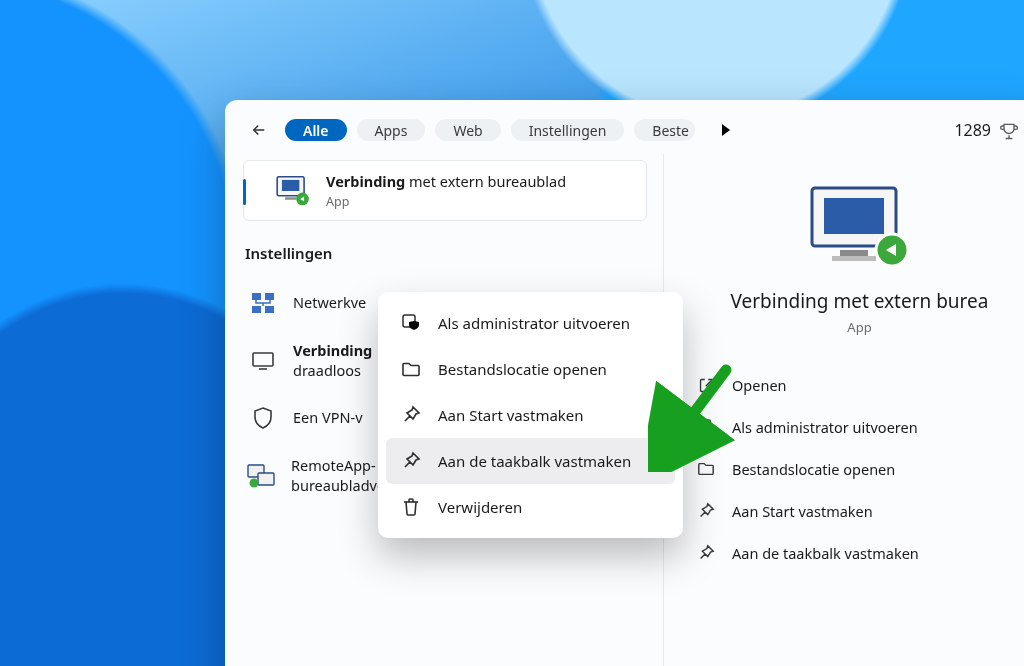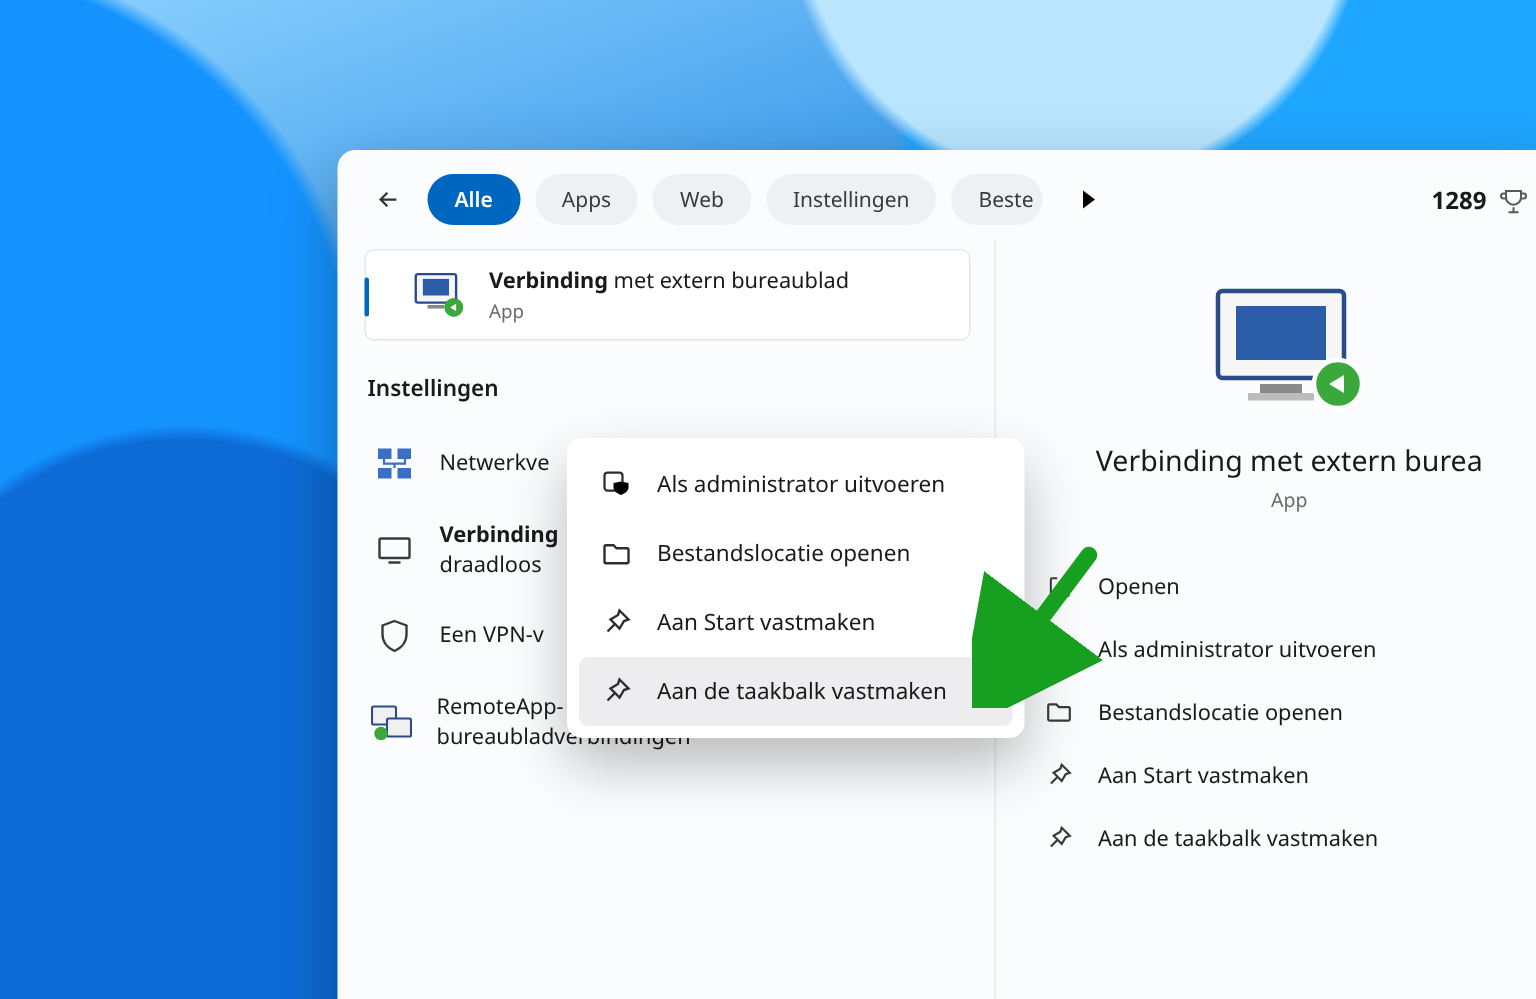--- a/index.html
+++ b/index.html
@@ -13,25 +13,25 @@
     radial-gradient(circle at -5% 40%, #1493ff 0 25%, transparent 26%),
     linear-gradient(160deg,#8dd2ff 0%,#2b8fe6 40%,#0e5fb7 100%);}
 
   
   .panel{position:absolute;left:225px;top:100px;width:820px;height:600px;background:#fbfcfe;border-radius:12px;box-shadow:0 18px 46px rgba(0,0,0,.28);overflow:hidden}
 
   
   .panel-header{display:flex;align-items:center;gap:12px;padding:16px 20px 10px 20px}
   .back{width:28px;height:28px;display:flex;align-items:center;justify-content:center;color:#323232}
   .pills{display:flex;gap:10px;flex:0 0 auto}
-  .pill{height:34px;padding:0 18px;border-radius:17px;background:#eef1f4;color:#3a3a3a;display:flex;align-items:center;font-size:14px}
+  .pill{height:22px;padding:0 18px;border-radius:17px;background:#eef1f4;color:#3a3a3a;display:flex;align-items:center;font-size:14px}
   .pill.active{background:#0067c0;color:#fff;font-weight:600}
   .pill.cut{padding-right:6px}
   .more-arrow{width:26px;height:26px;margin-left:6px;display:flex;align-items:center;justify-content:center;color:#000}
-  .points{margin-left:auto;display:flex;align-items:center;gap:8px;font-weight:700;font-size:16px;padding-right:6px}
+  .points{margin-left:auto;display:flex;align-items:center;gap:8px;font-weight:400;font-size:16px;padding-right:6px}
   .points svg{margin-top:2px}
 
   .panel-body{display:flex;height:calc(100% - 62px)}
 
   
   .left{flex:0 0 438px;padding:6px 16px 0 18px;position:relative}
   .section-head{font-weight:600;font-size:15px;margin:10px 2px 14px}
   .result-card{border:1px solid #e4e7ec;border-radius:6px;padding:10px 30px;display:flex;gap:14px;align-items:center;background:#fff}
   .result-card .accent{position:absolute;left:18px;width:3px;height:26px;background:#0067c0;border-radius:2px;margin-top:2px}
   .rc-icon{width:38px;height:32px;display:flex;align-items:center;justify-content:center}
@@ -262,20 +262,30 @@
     <span>Aan Start vastmaken</span>
   </div>
   <div class="mi hl">
     <span class="ic">
         <svg width="20" height="20" viewBox="0 0 20 20" fill="none" stroke="currentColor" stroke-width="1.6">
           <path d="M12 2l6 6-3 1-3 5-3-3-5 5 5-5-3-3 5-3 1-3z"></path>
         </svg>
       </span>
     <span>Aan de taakbalk vastmaken</span>
   </div>
+  <div class="mi">
+    <span class="ic">
+        <svg width="18" height="20" viewBox="0 0 18 20" fill="none" stroke="currentColor" stroke-width="1.6">
+          <path d="M2 5h14"></path>
+          <path d="M7 5V3a1 1 0 011-1h2a1 1 0 011 1v2"></path>
+          <path d="M4 5l1 12a1 1 0 001 1h6a1 1 0 001-1l1-12"></path>
+        </svg>
+      </span>
+    <span>Verwijderen</span>
+  </div>
 </div>
 
 <svg class="arrow" width="90" height="110" viewBox="0 0 90 110">
   <defs>
       <marker id="ah" viewBox="0 0 12 12" refX="6" refY="6" markerWidth="9" markerHeight="9" orient="auto">
         <path d="M0 0L12 6L0 12z" fill="#17a020"></path>
       </marker>
     </defs>
   <path d="M78 8 L18 88" stroke="#17a020" stroke-width="11" marker-end="url(#ah)" stroke-linecap="round"></path>
 </svg>

